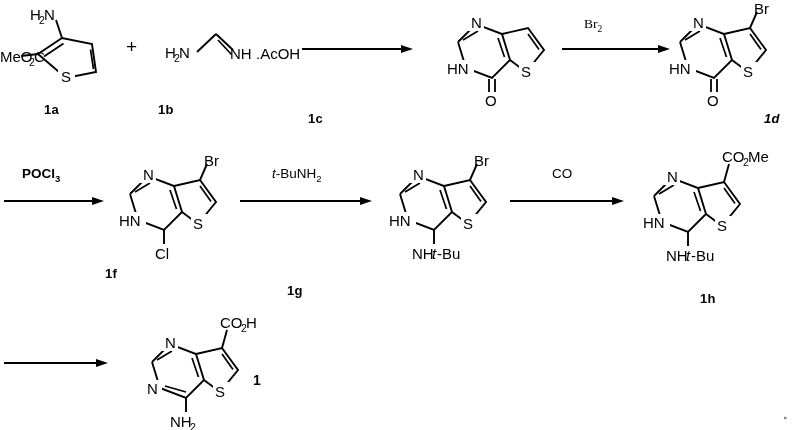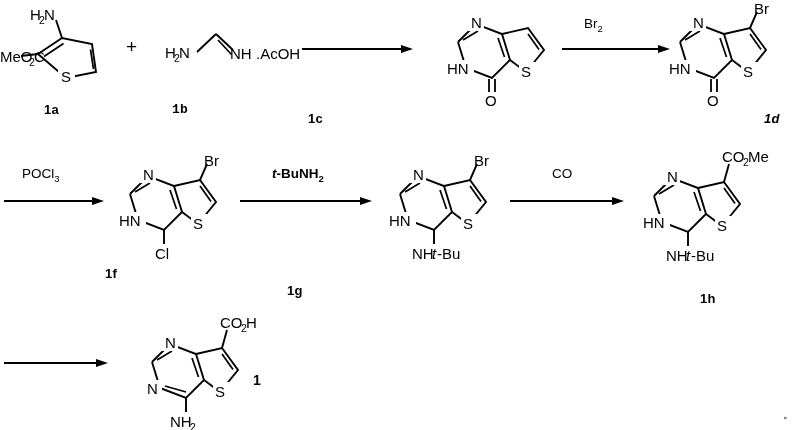--- a/index.html
+++ b/index.html
@@ -61,21 +61,21 @@
 
       <text class="atom" x="5" y="40">H</text>
       <text class="sub" x="14" y="44">2</text>
       <text class="atom" x="19" y="40">N</text>
 
       <text class="atom" x="70" y="41">NH</text>
 
       <text class="atom" x="96" y="41">.AcOH</text>
     </svg>
   </div>
-  <div class="lbl" style="left:172px;top:102px;font-family:Liberation Mono, monospace;">1b</div>
+  <div class="lbl" style="left:158px;top:102px;">1b</div>
 
   <div class="node" style="left:300px;top:38px;">
     <svg width="115" height="22" viewBox="0 0 115 22">
       <line x1="2" y1="11" x2="104" y2="11" stroke="#000" stroke-width="1.8"></line>
       <polygon points="113,11 101,7 101,15" fill="#000"></polygon>
     </svg>
   </div>
 
   <div class="node" style="left:440px;top:6px;">
     <svg width="120" height="104" viewBox="0 0 120 104">
@@ -98,21 +98,21 @@
       <rect x="6" y="54" width="28" height="17" fill="#fff"></rect>
       <text class="atom" x="7" y="68">HN</text>
       <rect x="79" y="56" width="16" height="18" fill="#fff"></rect>
       <text class="atom" x="81" y="71">S</text>
       <rect x="44" y="86" width="17" height="17" fill="#fff"></rect>
       <text class="atom" x="45" y="100">O</text>
     </svg>
   </div>
   <div class="lbl" style="left:300px;top:111px;margin-left:8px;">1c</div>
 
-  <div class="reagent" style="left:584px;top:16px;">
+  <div class="reagent" style="left:584px;top:16px;font-family:Liberation Serif, serif;">
     <span>Br</span><span style="font-size:9.5px;vertical-align:sub;">2</span>
   </div>
   <div class="node" style="left:560px;top:38px;">
     <svg width="112" height="22" viewBox="0 0 112 22">
       <line x1="2" y1="11" x2="101" y2="11" stroke="#000" stroke-width="1.8"></line>
       <polygon points="110,11 98,7 98,15" fill="#000"></polygon>
     </svg>
   </div>
 
   <div class="node" style="left:662px;top:6px;">
@@ -132,21 +132,21 @@
       <text class="atom" x="7" y="68">HN</text>
       <rect x="79" y="56" width="16" height="18" fill="#fff"></rect>
       <text class="atom" x="81" y="71">S</text>
       <rect x="44" y="86" width="17" height="17" fill="#fff"></rect>
       <text class="atom" x="45" y="100">O</text>
       <text class="atom" x="92" y="8">Br</text>
     </svg>
   </div>
   <div class="lbl" style="left:764px;top:111px;font-style:italic;">1d</div>
 
-  <div class="reagent" style="left:22px;top:166px;">
+  <div class="reagent" style="left:22px;top:166px;font-weight:bold;">
     <span>POCl</span><span style="font-size:9.5px;vertical-align:sub;">3</span>
   </div>
   <div class="node" style="left:2px;top:190px;">
     <svg width="104" height="22" viewBox="0 0 104 22">
       <line x1="2" y1="11" x2="93" y2="11" stroke="#000" stroke-width="1.8"></line>
       <polygon points="102,11 90,7 90,15" fill="#000"></polygon>
     </svg>
   </div>
 
   <div class="node" style="left:112px;top:158px;">
@@ -166,21 +166,21 @@
       <text class="atom" x="7" y="68">HN</text>
       <rect x="79" y="56" width="16" height="18" fill="#fff"></rect>
       <text class="atom" x="81" y="71">S</text>
       <text class="atom" x="92" y="8">Br</text>
       <rect x="42" y="86" width="22" height="18" fill="#fff"></rect>
       <text class="atom" x="43" y="101">Cl</text>
     </svg>
   </div>
   <div class="lbl" style="left:105px;top:266px;">1f</div>
 
-  <div class="reagent" style="left:272px;top:166px;font-weight:bold;">
+  <div class="reagent" style="left:272px;top:166px;">
     <span class="ital">t</span><span>-BuNH</span><span style="font-size:9.5px;vertical-align:sub;">2</span>
   </div>
   <div class="node" style="left:238px;top:190px;">
     <svg width="136" height="22" viewBox="0 0 136 22">
       <line x1="2" y1="11" x2="125" y2="11" stroke="#000" stroke-width="1.8"></line>
       <polygon points="134,11 122,7 122,15" fill="#000"></polygon>
     </svg>
   </div>
 
   <div class="node" style="left:382px;top:158px;">

